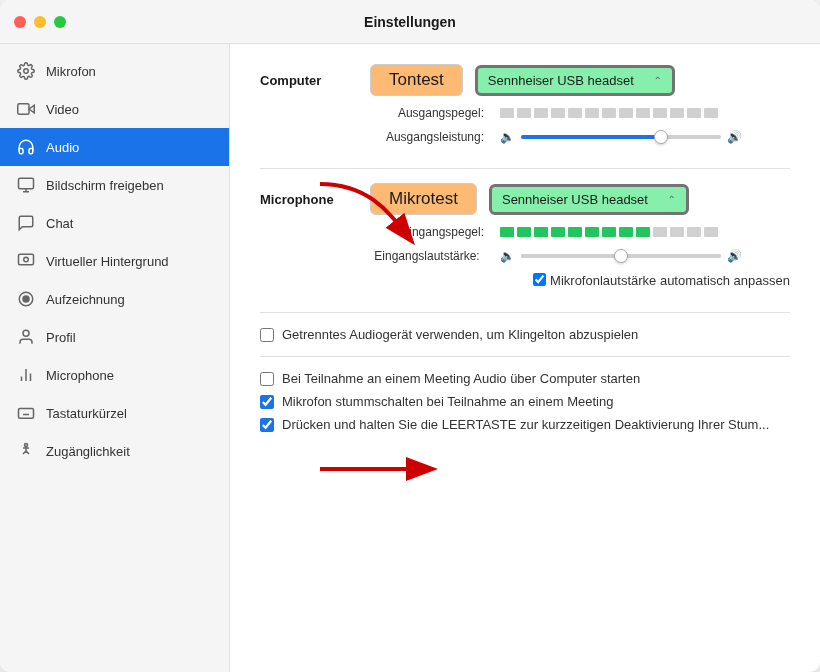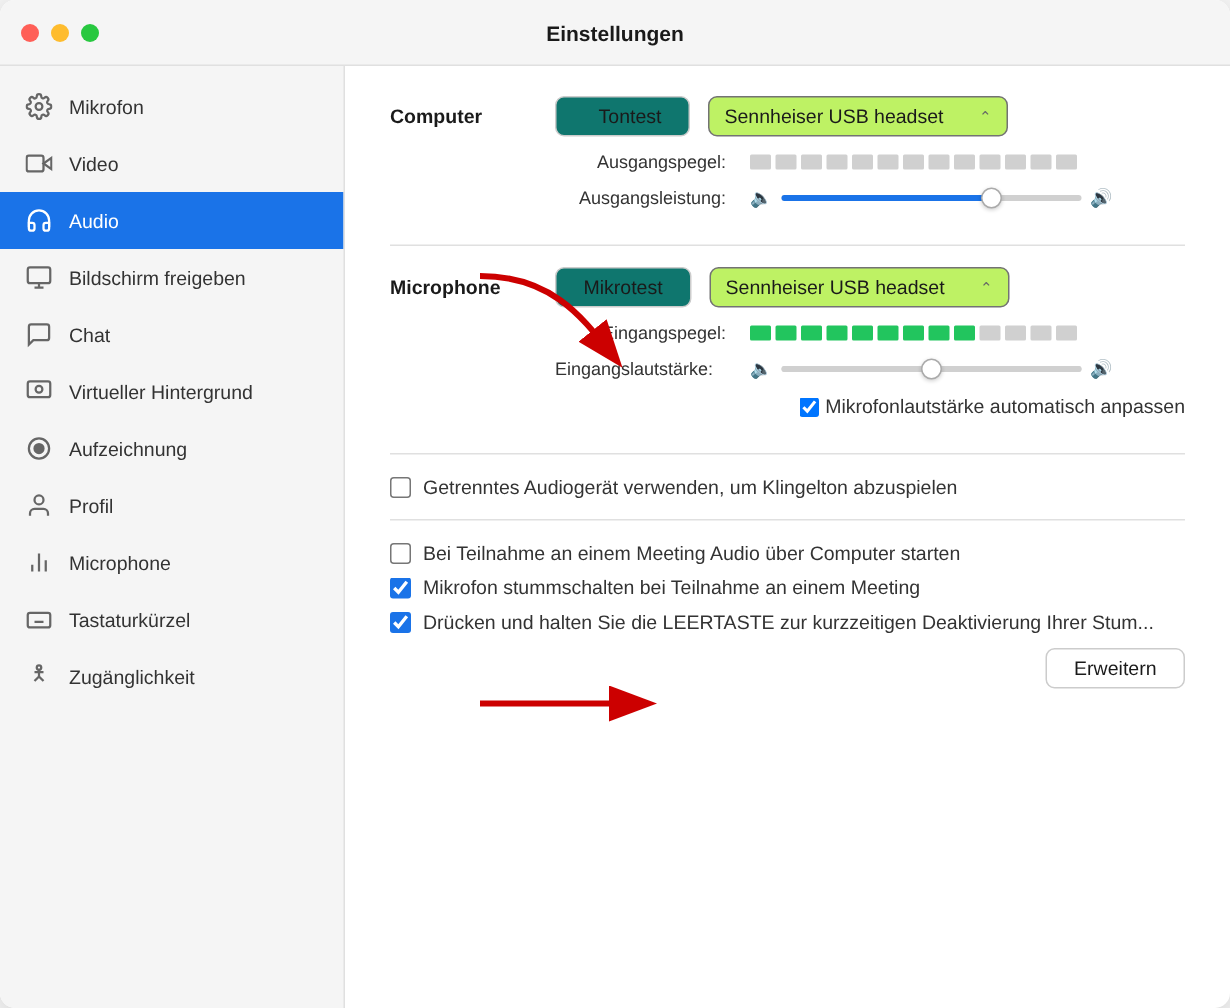--- a/index.html
+++ b/index.html
@@ -116,39 +116,39 @@
     }
     .section-label-right {
       text-align: right;
       font-size: 12px;
       color: #333;
       width: 130px;
       flex-shrink: 0;
       padding-right: 16px;
     }
     .test-btn {
-      background: #0f766e;
+      background: #fdba74;
       border: 1px solid #ccc;
       border-radius: 6px;
       padding: 5px 18px;
-      font-size: 13px;
+      font-size: 17px;
       cursor: pointer;
       color: #1a1a1a;
       min-width: 90px;
-      text-align: right;
+      text-align: left;
       margin-right: 12px;
     }
     .device-select {
       display: flex;
       align-items: center;
-      border: 1px solid #737373;
+      border: 3px solid #737373;
       border-radius: 6px;
       padding: 5px 10px;
       font-size: 13px;
-      background: #bef264;
+      background: #86efac;
       min-width: 200px;
       justify-content: space-between;
       cursor: pointer;
     }
     .device-select-text {
       color: #1a1a1a;
     }
     .device-select-arrow {
       color: #666;
       font-size: 10px;
@@ -232,21 +232,21 @@
     .checkbox-row input[type="checkbox"] {
       width: 14px;
       height: 14px;
       accent-color: #1a73e8;
       cursor: pointer;
       flex-shrink: 0;
     }
     .checkbox-only-right {
       display: flex;
       justify-content: flex-end;
-      align-items: flex-end;
+      align-items: flex-start;
       gap: 4px;
       font-size: 13px;
       color: #333;
       margin-bottom: 10px;
     }
     .separator {
       border: none;
       border-top: 1px solid #e0e0e0;
       margin: 14px 0;
     }
@@ -487,21 +487,21 @@
             <div class="green-segment active"></div>
             <div class="green-segment inactive"></div>
             <div class="green-segment inactive"></div>
             <div class="green-segment inactive"></div>
             <div class="green-segment inactive"></div>
           </div>
         </div>
 
         <div class="section-row" style="margin-bottom:10px;">
           <span style="width:110px; flex-shrink:0;"></span>
-          <span class="section-label-right" style="width:130px; text-align:left; padding-right:16px; font-weight:normal;">Eingangslautstärke:</span>
+          <span class="section-label-right" style="width:130px; text-align:center; padding-right:16px; font-weight:normal;">Eingangslautstärke:</span>
           <div class="slider-container">
             <span class="slider-icon">🔈</span>
             <div class="gray-slider-track">
               <div style="height:100%;background:#d0d0d0;border-radius:2px;width:100%;"></div>
               <div class="slider-thumb" style="left:calc(50% - 7px); background:#fff; border:1px solid #aaa; border-radius:50%; width:14px; height:14px; position:absolute; top:50%; transform:translateY(-50%); box-shadow:0 1px 3px rgba(0,0,0,0.2);"></div>
             </div>
             <span class="slider-icon">🔊</span>
           </div>
         </div>
 
@@ -526,18 +526,15 @@
       </div>
       <div class="checkbox-row">
         <input type="checkbox" checked="" style="">
         <span>Mikrofon stummschalten bei Teilnahme an einem Meeting</span>
       </div>
       <div class="checkbox-row">
         <input type="checkbox" checked="" style="">
         <span>Drücken und halten Sie die LEERTASTE zur kurzzeitigen Deaktivierung Ihrer Stum...</span>
       </div>
 
-      <div class="erweitern-row">
-        <button class="erweitern-btn">Erweitern</button>
-      </div>
     </div>
   </div>
 </div>
 
 </body></html>

